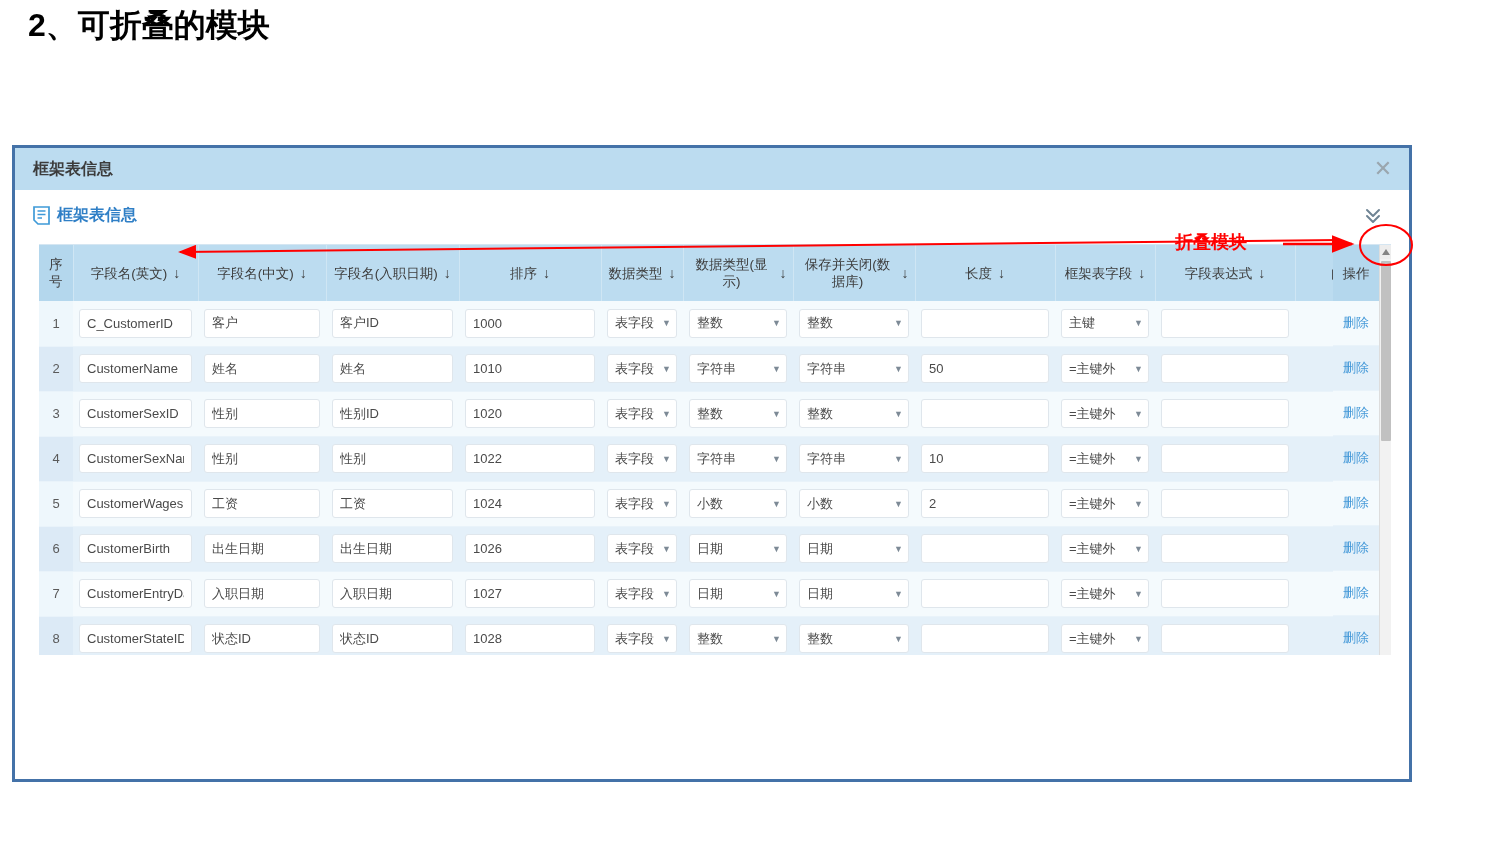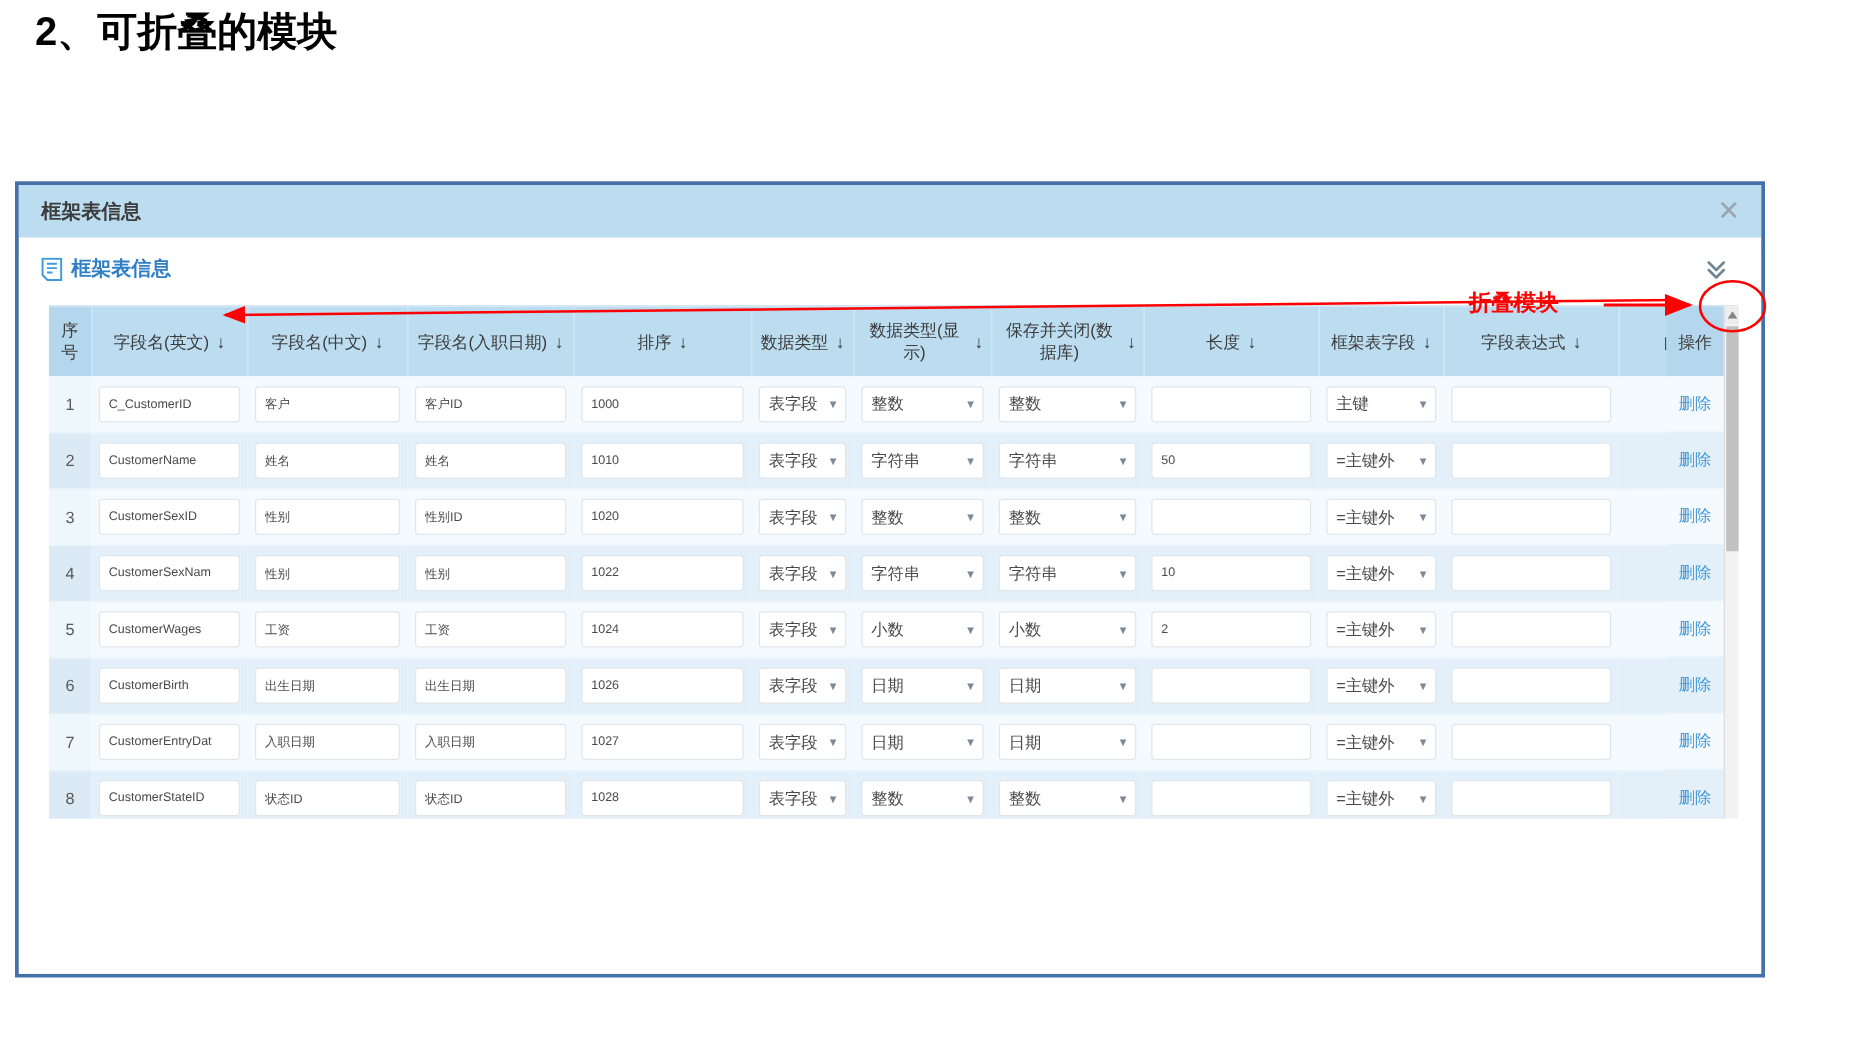--- a/index.html
+++ b/index.html
@@ -202,21 +202,21 @@
     color: #5a5a5a;
     width: 34px;
   }
 
   .inp {
     width: 100%;
     height: 29px;
     border: 1px solid #dfe6ec;
     border-radius: 3px;
     background: #ffffff;
-    font-size: 10px;
+    font-size: 13px;
     color: #4a4a4a;
     padding: 0 7px;
     box-sizing: border-box;
     font-family: inherit;
     outline: none;
   }
   .sel {
     position: relative;
     width: 100%;
     height: 29px;

